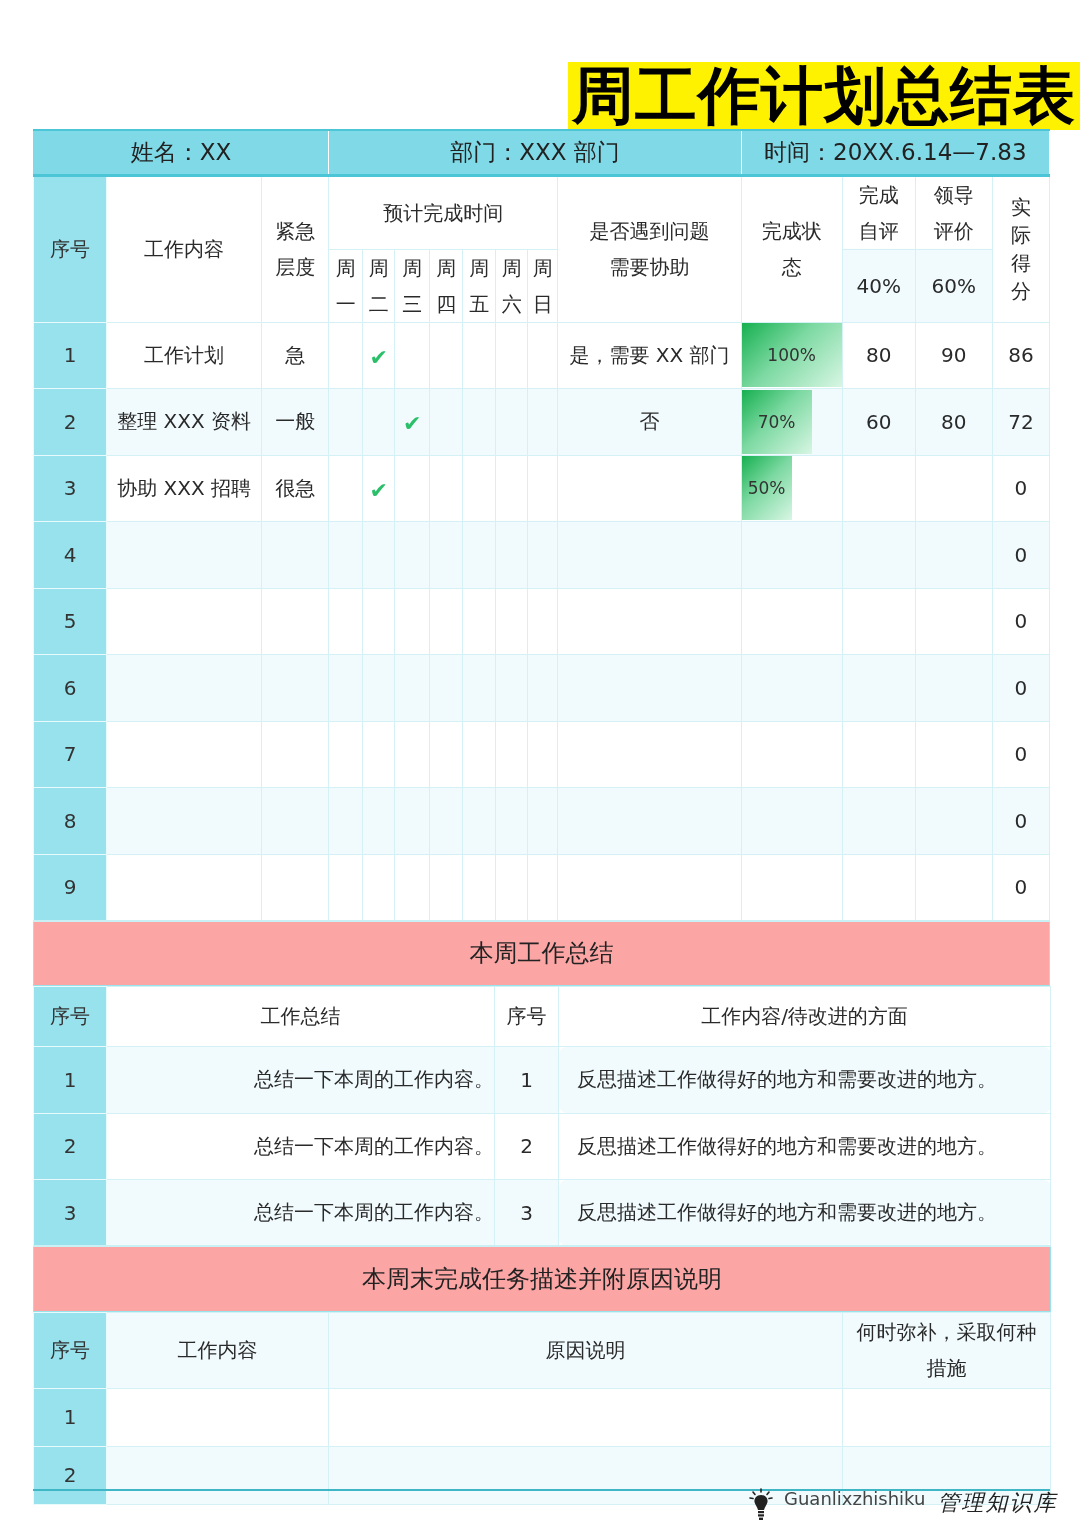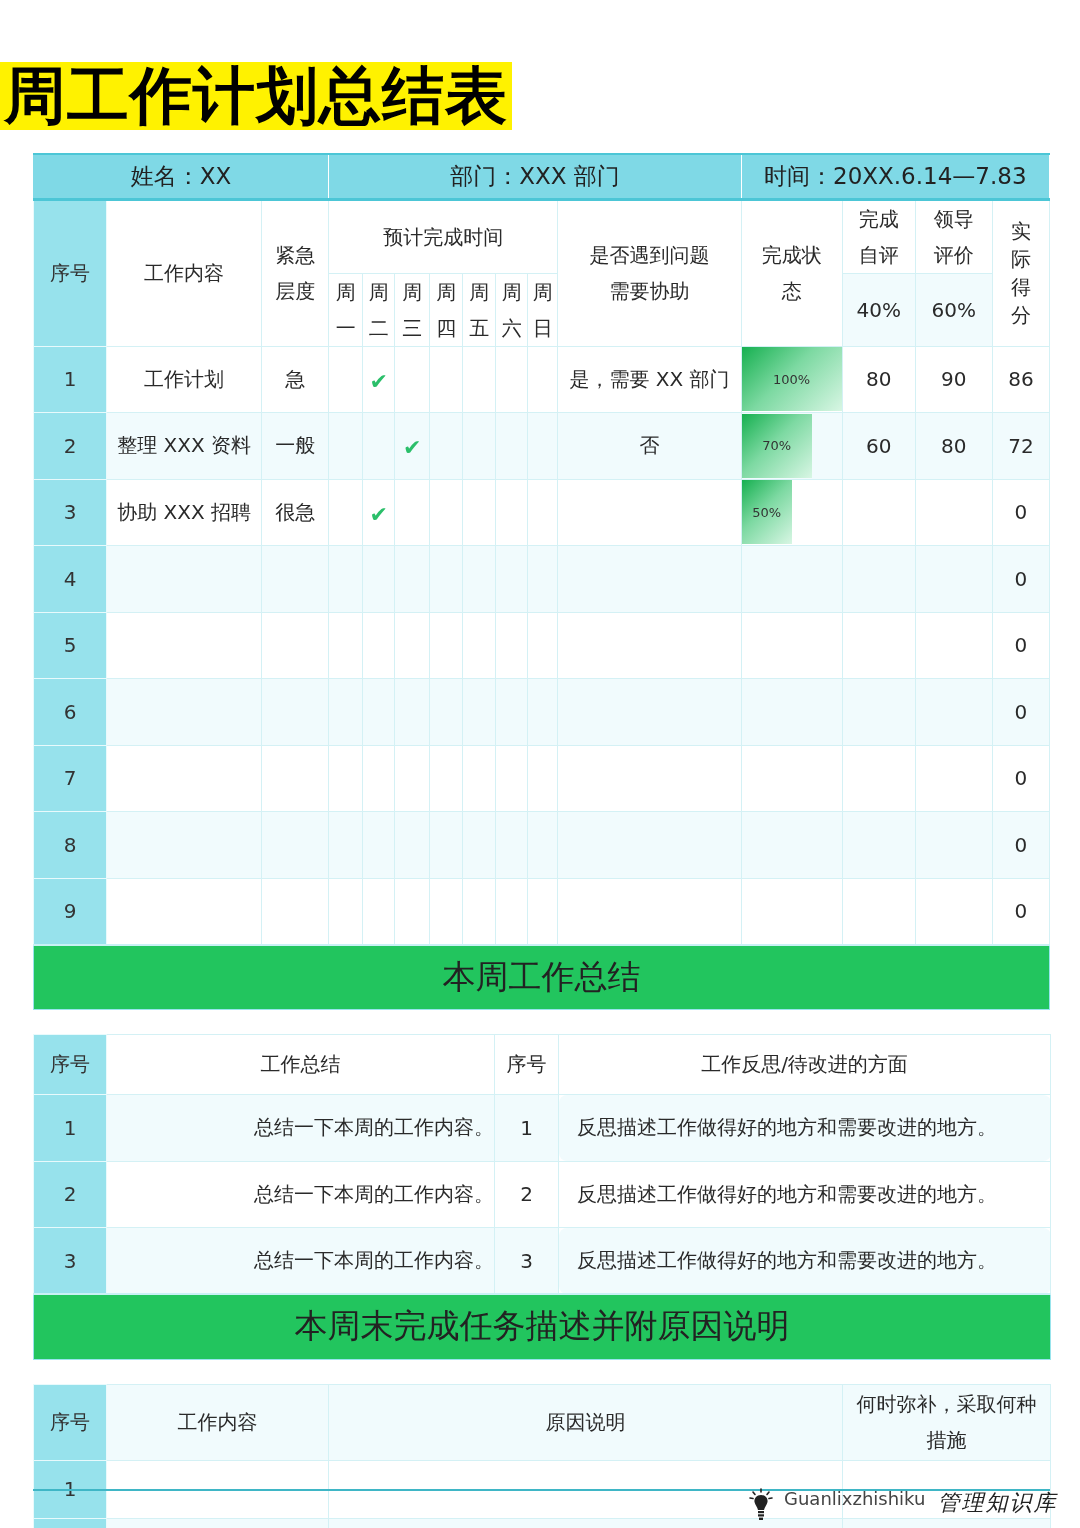--- a/index.html
+++ b/index.html
@@ -1,45 +1,45 @@
 <!DOCTYPE html>
 <html><head>
 <meta charset="utf-8">
 <style>
   * { box-sizing: border-box; margin: 0; padding: 0; }
   html, body { width: 1080px; height: 1528px; background: #ffffff; overflow: hidden; }
   body { position: relative; font-family: "DejaVu Sans", "Liberation Sans", sans-serif; color: #222; }
 
-  .title-wrap { position: absolute; top: 62px; left: 0; width: 1080px; text-align: left; }
+  .title-wrap { position: absolute; top: 62px; left: 0; width: 1080px; text-align: right; }
   .title { display: inline-block; background: #fff200; font-size: 62px; font-weight: bold; color: #000; line-height: 68px; padding: 0 4px; letter-spacing: 1px; }
 
   .sheet { position: absolute; left: 33px; top: 129px; width: 1017px; }
-  table { border-collapse: collapse; table-layout: fixed; width: 1017px; margin-top: 24px; }
+  table { border-collapse: collapse; table-layout: fixed; width: 1017px; }
   td { border: 1.5px solid #d4f1f5; text-align: center; vertical-align: middle; font-size: 20px; color: #2a2a2a; padding: 0; position: relative; }
 
   .info-row td { background: #7fd9e6; border-color: #ffffff; border-top: 2px solid #4cc6d6; border-bottom: 3px solid #4cc6d6; font-size: 23px; height: 45px; color: #222; }
   .info-row td:first-child { border-left: 1px solid #7fd9e6; }
 
   .hdr td { background: #ffffff; font-size: 20px; line-height: 36px; }
   .hdr td.idx { background: #97e2ec; }
   .hdr td.tinted { background: #f1fbfd; }
   .daycell { font-size: 20px; line-height: 29px; background: #f1fbfd; }
 
   td.idx { background: #97e2ec; border-color: #e8fafc; color: #333; }
   tr.odd td { background: #ffffff; }
   tr.even td { background: #f1fbfd; }
   tr.odd td.idx, tr.even td.idx { background: #97e2ec; }
   .data-row td { height: 66.5px; }
 
   .check { color: #2bbf6a; font-size: 22px; font-weight: bold; display: inline-block; margin-top: 4px; }
 
   .progress-cell { padding: 0 !important; text-align: left !important; }
-  .bar { height: 64px; background: linear-gradient(135deg, #16b050 0%, #7dd9a2 45%, #d8f6e4 100%); display: flex; align-items: center; justify-content: center; font-size: 13px; color: #333; }
-
-  .section-title td { background: #22c55e; border-color: #98e4ec; font-size: 33px; height: 65px; color: #222; border-top: 2px solid #c9f1f5; }
+  .bar { height: 64px; background: linear-gradient(135deg, #16b050 0%, #7dd9a2 45%, #d8f6e4 100%); display: flex; align-items: center; justify-content: center; font-size: 17px; color: #333; }
+
+  .section-title td { background: #fca5a5; border-color: #98e4ec; font-size: 24px; height: 65px; color: #222; border-top: 2px solid #c9f1f5; }
 
   .sum-hdr td { height: 60px; font-size: 20px; }
   .sum-row td { height: 66.5px; font-size: 20px; }
   .left-text { text-align: right; padding-left: 10px !important; }
   .left-text2 { text-align: left !important; padding-left: 18px !important; border-radius: 8px; }
 
   .unf-hdr td { height: 76px; font-size: 20px; line-height: 36px; }
   .unf-row td { height: 58px; }
   .bottom-line { position: absolute; left: 33px; top: 1489px; width: 1017px; height: 2px; background: #3fb6c6; }
 
@@ -324,21 +324,21 @@
       <col style="width:73px">
         <col style="width:388px">
         <col style="width:64px">
         <col style="width:492px">
     </colgroup>
     <tbody>
         <tr class="sum-hdr odd">
       <td class="idx">序号</td>
       <td>工作总结</td>
       <td>序号</td>
-      <td>工作反思/待改进的方面</td>
+      <td>工作内容/待改进的方面</td>
     </tr>
     </tbody>
       <tbody id="summary-body">
         <tr class="sum-row even">
           <td class="idx">1</td>
           <td class="left-text">总结一下本周的工作内容。</td>
           <td>1</td>
           <td class="left-text2">反思描述工作做得好的地方和需要改进的地方。</td>
         </tr>
         <tr class="sum-row odd">

